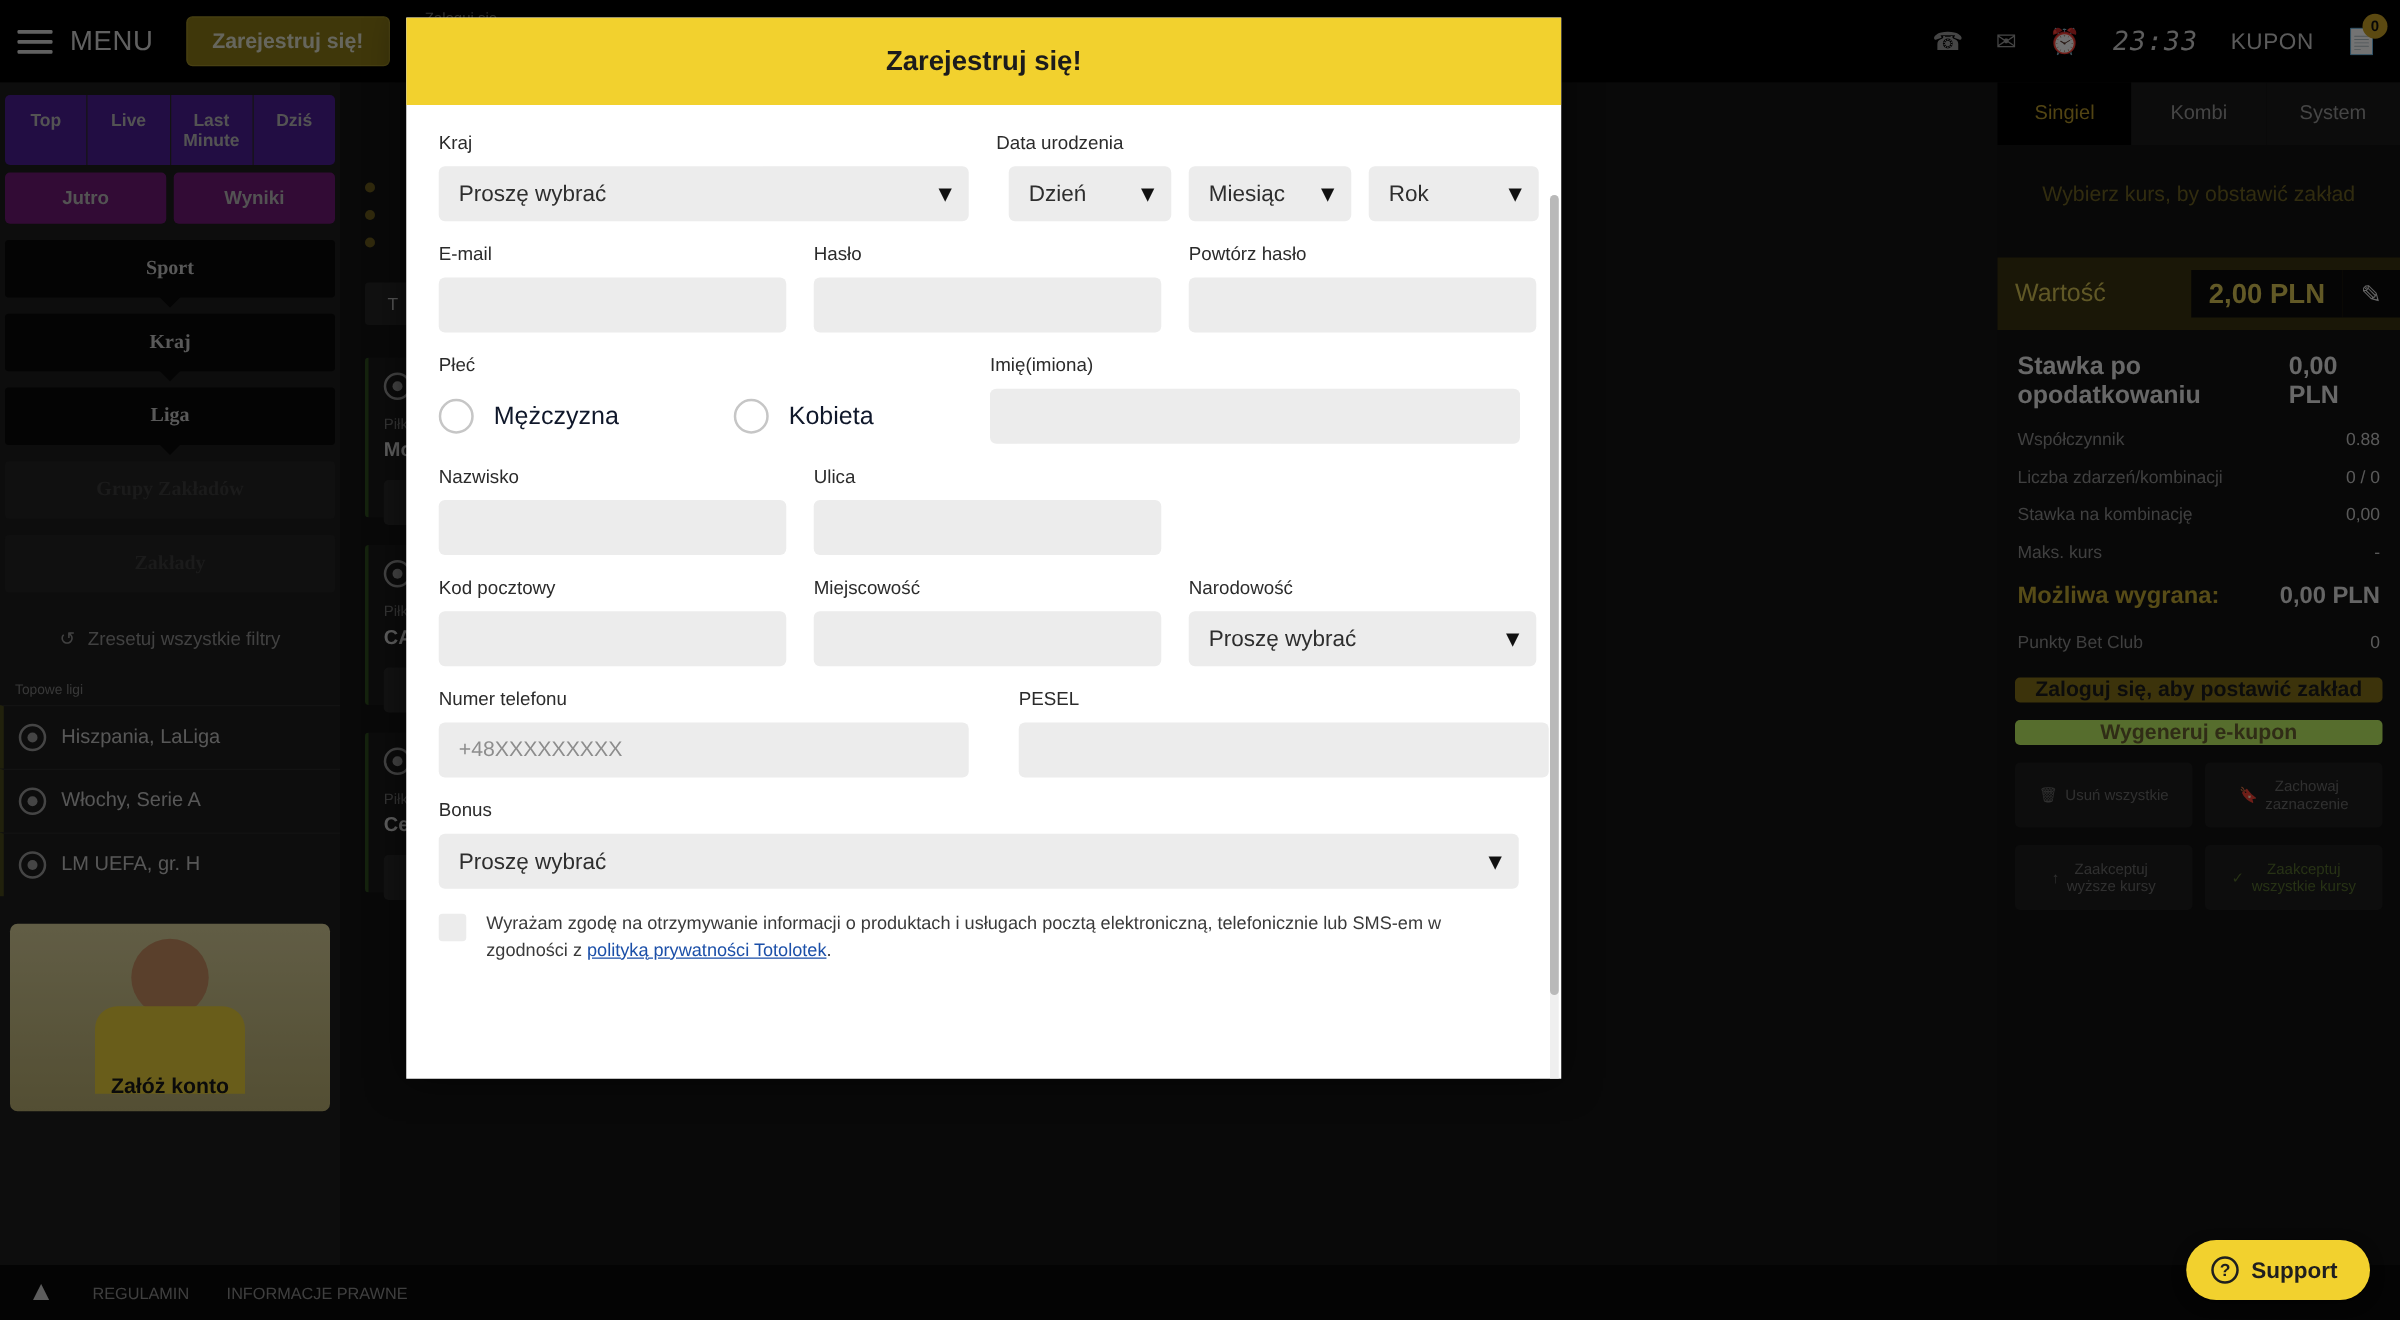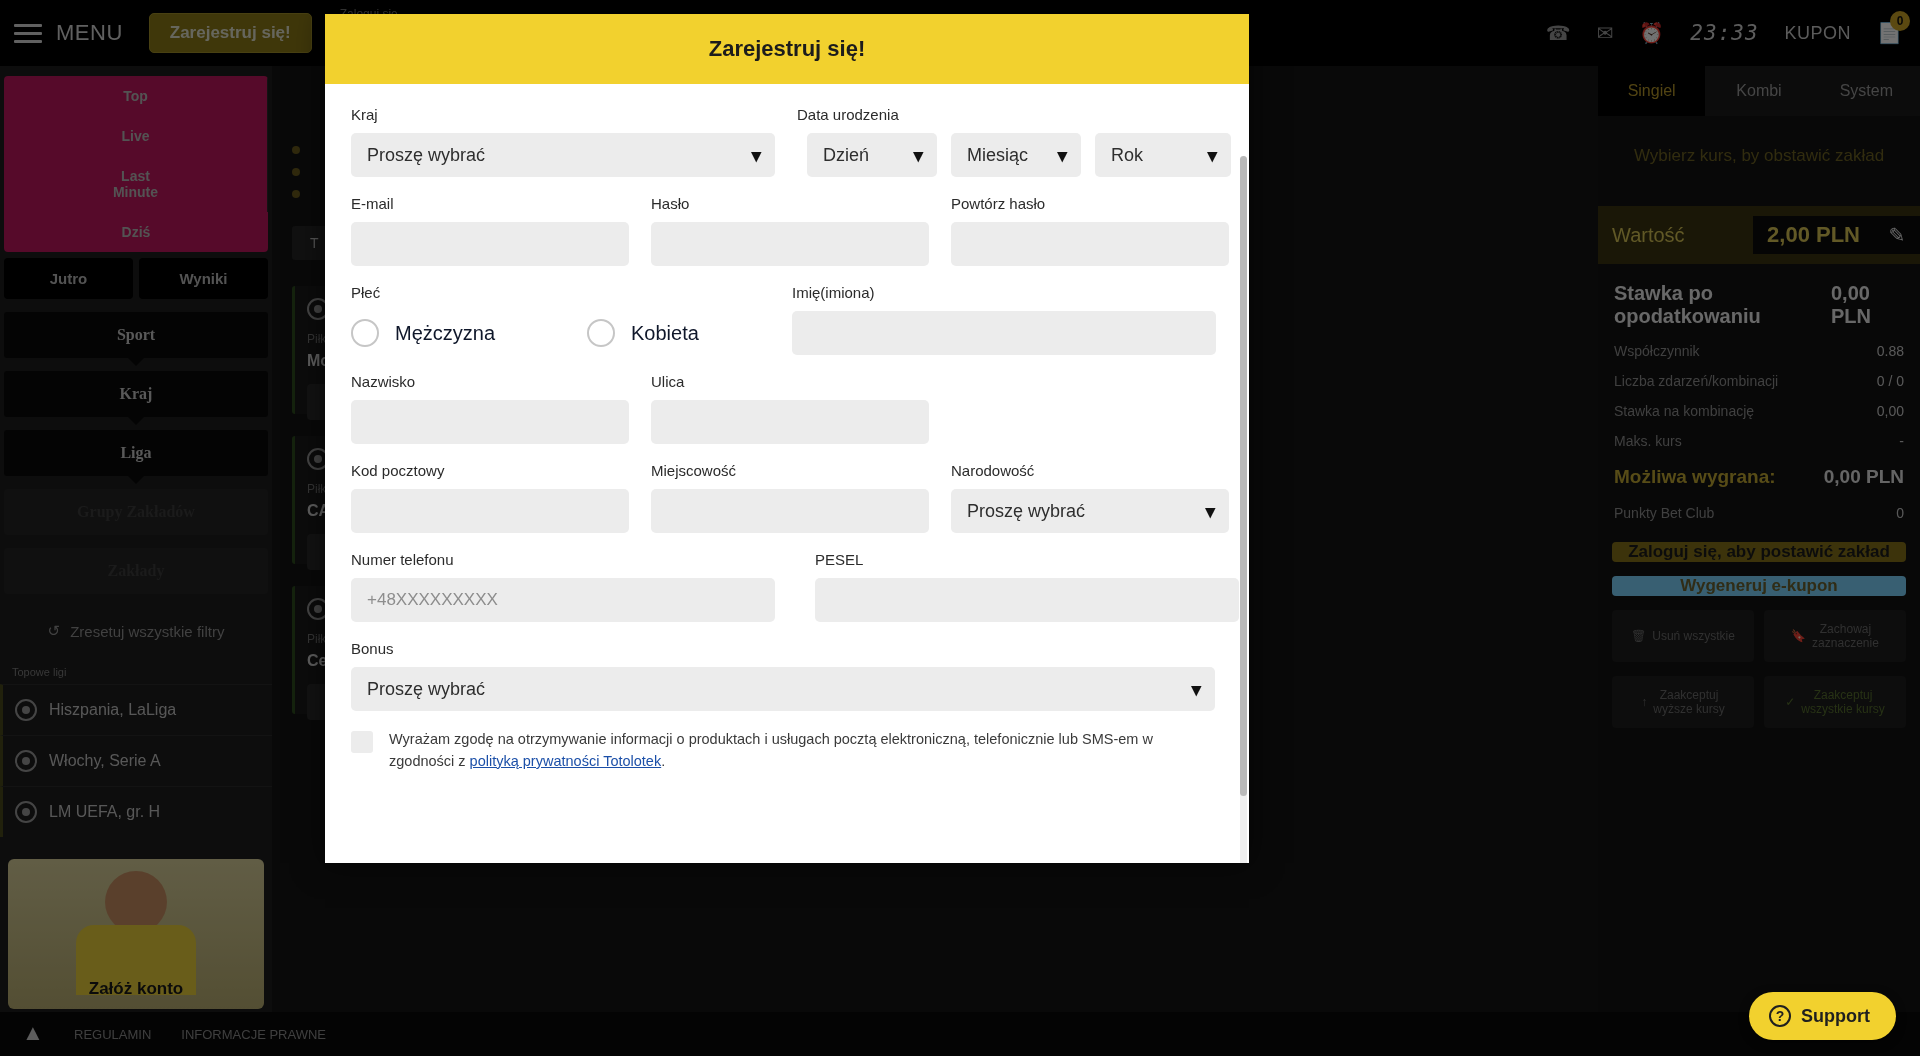--- a/index.html
+++ b/index.html
@@ -40,28 +40,28 @@
   .kupon-label { color: #c9c9c9; font-size: 18px; letter-spacing: .5px; }
   .kupon-wrap { position: relative; }
   .kupon-badge {
     position: absolute; top: -10px; right: -8px; width: 20px; height: 20px;
     border-radius: 50%; background: #c9a227; color: #111; font-size: 12px; font-weight: bold;
     display: flex; align-items: center; justify-content: center;
   }
 
   
   .sidebar { position: absolute; left: 0; top: 66px; width: 272px; bottom: 0; background: #1d1d1d; }
-  .seg-row { display: flex; background: #be185d; border-radius: 4px; margin: 10px 4px 0 4px; overflow: hidden; flex-direction: column; }
+  .seg-row { display: flex; background: #4c1d95; border-radius: 4px; margin: 10px 4px 0 4px; overflow: hidden; }
   .seg {
     flex: 1; text-align: center; color: #b9b9b9; font-size: 14px; font-weight: bold;
     padding: 12px 2px; border-right: 1px solid #2c2c2c; line-height: 1.15;
   }
   .seg:last-child { border-right: none; }
   .seg-row2 { display: flex; gap: 6px; margin: 6px 4px 0 4px; }
-  .seg2 { flex: 1; text-align: center; background: #000000; color: #b9b9b9; font-size: 15px;
+  .seg2 { flex: 1; text-align: center; background: #701a75; color: #b9b9b9; font-size: 15px;
           font-weight: bold; padding: 12px 0; border-radius: 4px; }
   .drop {
     position: relative; margin: 13px 4px 0 4px; background: #0a0a0a; color: #c6c6c6;
     text-align: center; font-weight: bold; font-size: 16px; padding: 14px 0; border-radius: 3px; font-family: Liberation Serif, serif;
   }
   .drop::after {
     content: ''; position: absolute; left: 50%; bottom: -8px; transform: translateX(-50%);
     border-left: 9px solid transparent; border-right: 9px solid transparent; border-top: 9px solid #0a0a0a;
   }
   .drop.dim { background: #242424; color: #3c3c3c; }
@@ -116,21 +116,21 @@
   .slip-main-val { color: #e6e6e6; font-size: 20px; font-weight: bold; }
   .slip-row { display: flex; justify-content: space-between; padding: 7px 16px; color: #8e8e8e; font-size: 14px; }
   .slip-row .v { color: #c5c5c5; }
   .slip-win { display: flex; justify-content: space-between; padding: 10px 16px; }
   .slip-win .l { color: #c2a833; font-size: 19px; font-weight: bold; }
   .slip-win .v { color: #e0e0e0; font-size: 19px; font-weight: bold; }
   .slip-btn {
     margin: 14px 14px 0 14px; background: #857219; color: #1c1c1c; text-align: center;
     padding: 0 0; border-radius: 4px; font-size: 17px; font-weight: bold;
   }
-  .slip-btn.ghost { background: #7dd3fc; color: #6a6332; }
+  .slip-btn.ghost { background: #bef264; color: #6a6332; }
   .slip-grid { display: flex; gap: 10px; margin: 14px 14px 0 14px; }
   .slip-mini { flex: 1; background: #1d1d1d; color: #6b6b6b; font-size: 12px; padding: 12px 6px;
                border-radius: 4px; display: flex; align-items: center; justify-content: center; gap: 6px; text-align: center; }
   .slip-mini.ok { color: #57702f; }
 
   .footer-bar { position: absolute; left: 0; bottom: 0; width: 1920px; height: 44px; background: #0a0a0a;
                 display: flex; align-items: center; gap: 30px; padding-left: 74px; }
   .footer-bar span { color: #8c8c8c; font-size: 13px; }
   .chev-up { position: absolute; left: 22px; bottom: 10px; color: #cfcfcf; font-size: 22px; }
 

